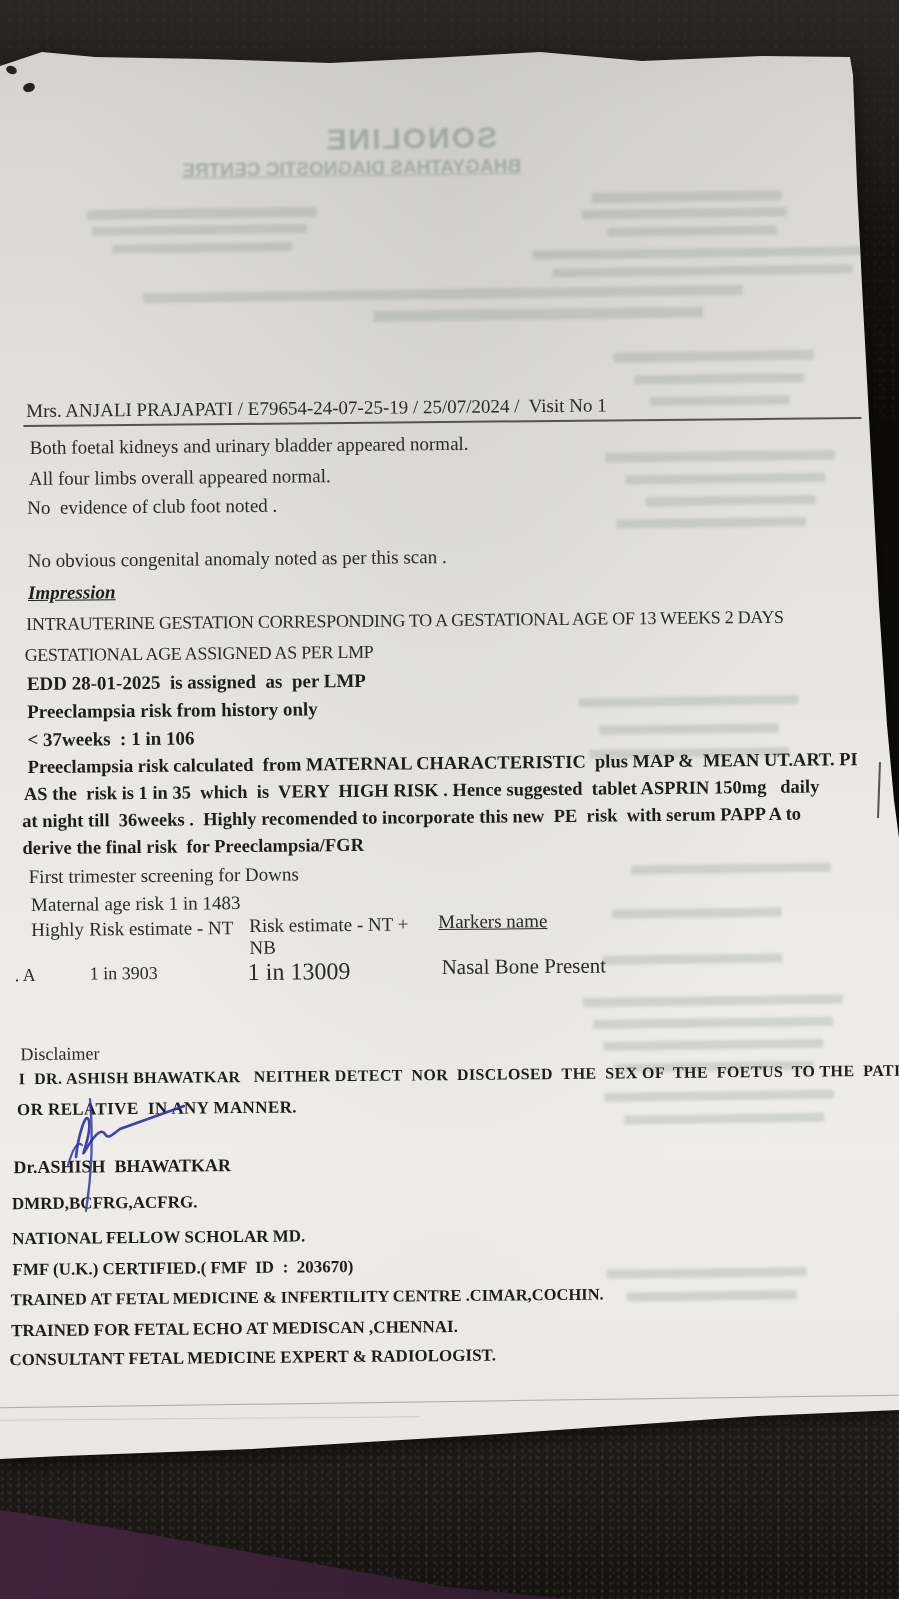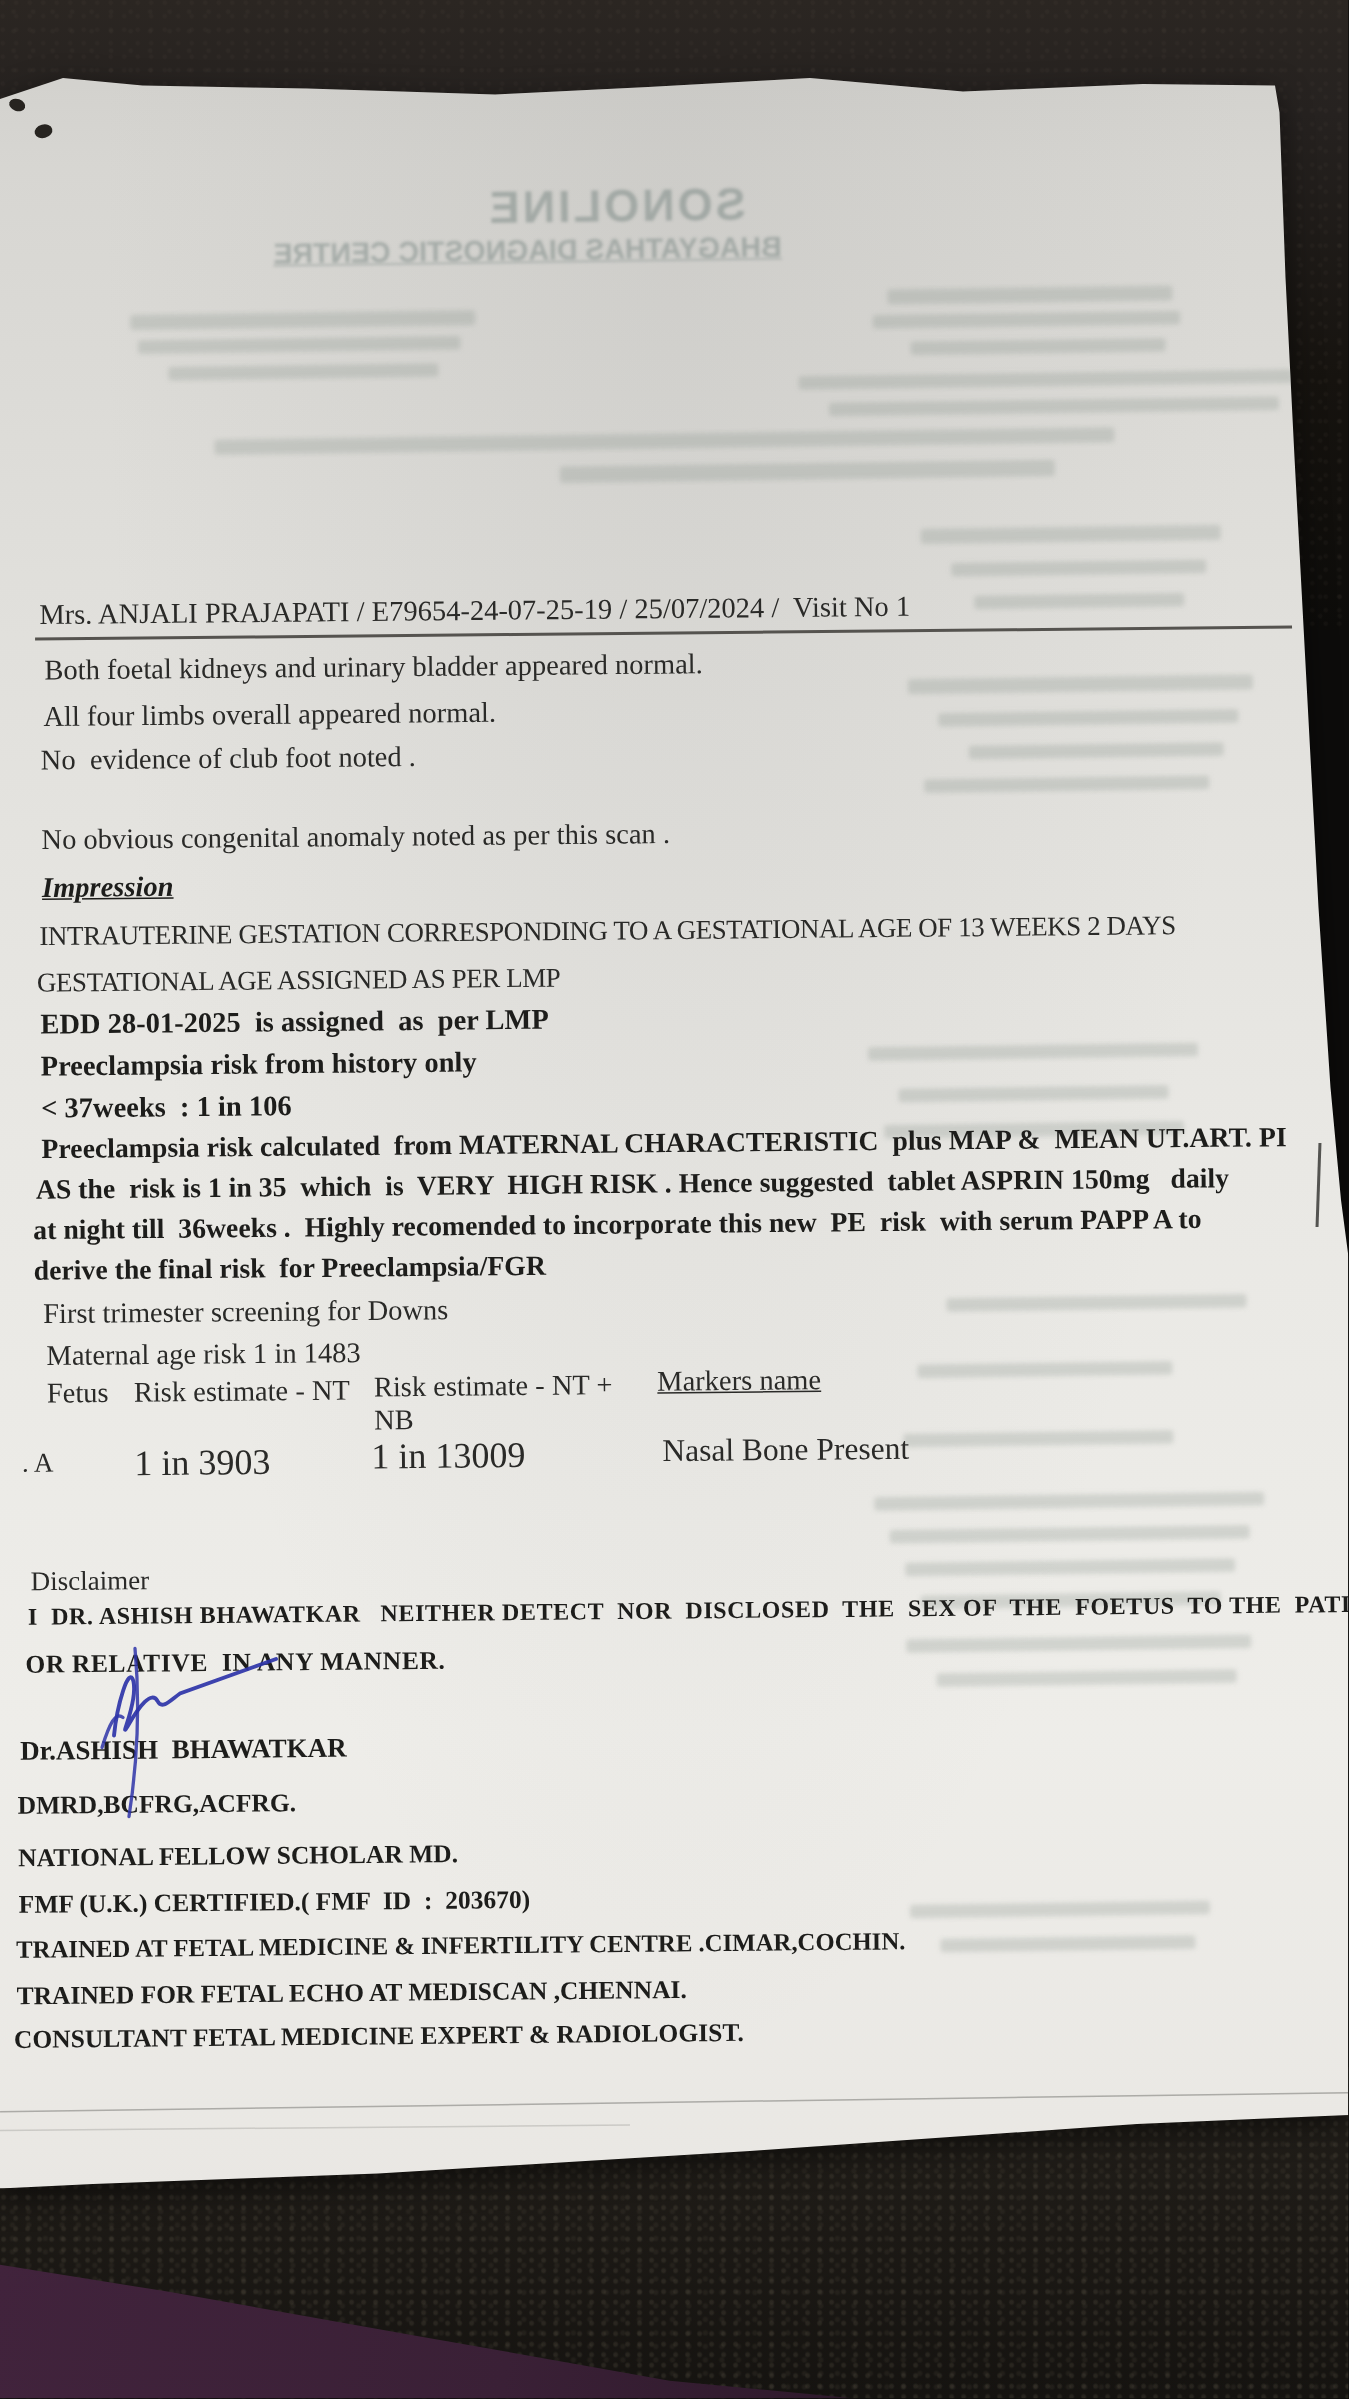--- a/index.html
+++ b/index.html
@@ -135,27 +135,27 @@
     <div class="line b" style="left:28px;top:725px;">&lt; 37weeks  : 1 in 106</div>
 
     <div class="line b" style="left:28px;top:753px;font-size:18.5px;">Preeclampsia risk calculated  from MATERNAL CHARACTERISTIC  plus MAP &amp;  MEAN UT.ART. PI</div>
     <div class="line b" style="left:24px;top:780px;font-size:18.5px;">AS the  risk is 1 in 35  which  is  VERY  HIGH RISK . Hence suggested  tablet ASPRIN 150mg   daily</div>
     <div class="line b" style="left:22px;top:807px;font-size:18.5px;">at night till  36weeks .  Highly recomended to incorporate this new  PE  risk  with serum PAPP A to</div>
     <div class="line b" style="left:22px;top:834px;font-size:18.5px;">derive the final risk  for Preeclampsia/FGR</div>
 
     <div class="line" style="left:28px;top:862px;">First trimester screening for Downs</div>
     <div class="line" style="left:30px;top:890px;">Maternal age risk 1 in 1483</div>
 
-    <div class="line" style="left:30px;top:915px;">Fetus</div>
+    <div class="line" style="left:30px;top:915px;">Highly</div>
     <div class="line" style="left:88px;top:915px;">Risk estimate - NT</div>
     <div class="line" style="left:248px;top:913px;width:182px;white-space:normal;">Risk estimate - NT + NB</div>
     <div class="line" style="left:437px;top:911px;text-decoration:underline;">Markers name</div>
 
     <div class="line" style="left:13px;top:961px;font-size:18px;">. A</div>
-    <div class="line" style="left:88px;top:960px;font-size:24px;text-align:center;">1 in 3903</div>
+    <div class="line" style="left:88px;top:960px;font-size:18px;text-align:center;">1 in 3903</div>
     <div class="line" style="left:246px;top:957px;font-size:24px;">1 in 13009</div>
     <div class="line" style="left:440px;top:955px;font-size:21px;">Nasal Bone Present</div>
 
     <div class="line" style="left:18px;top:1040px;font-size:18px;">Disclaimer</div>
     <div class="line b" style="left:16px;top:1066px;font-size:16px;letter-spacing:.4px;">I  DR. ASHISH BHAWATKAR   NEITHER DETECT  NOR  DISCLOSED  THE  SEX OF  THE  FOETUS  TO THE  PATIENT</div>
     <div class="line b" style="left:14px;top:1096px;font-size:17px;letter-spacing:.4px;">OR RELATIVE  IN ANY MANNER.</div>
 
     <div class="line b" style="left:10px;top:1153px;font-size:18px;">Dr.ASHISH  BHAWATKAR</div>
     <div class="line b" style="left:8px;top:1190px;font-size:17px;">DMRD,BCFRG,ACFRG.</div>
     <div class="line b" style="left:8px;top:1225px;font-size:17px;">NATIONAL FELLOW SCHOLAR MD.</div>

